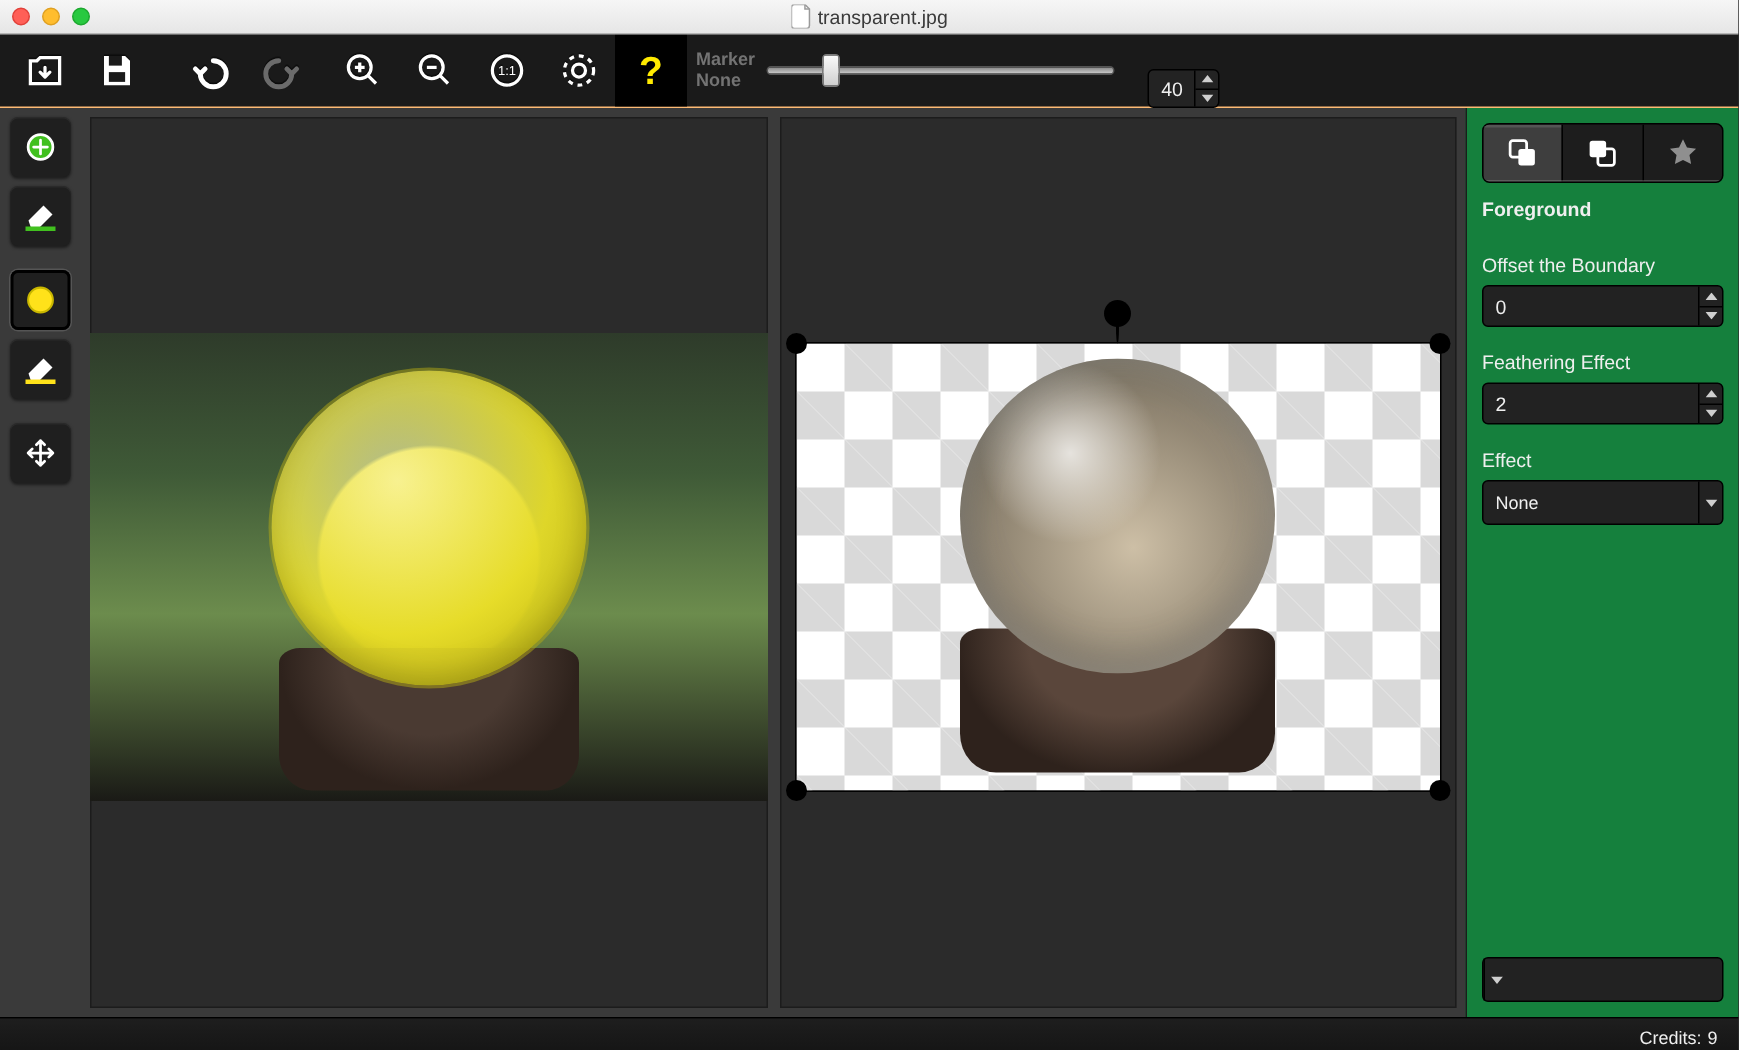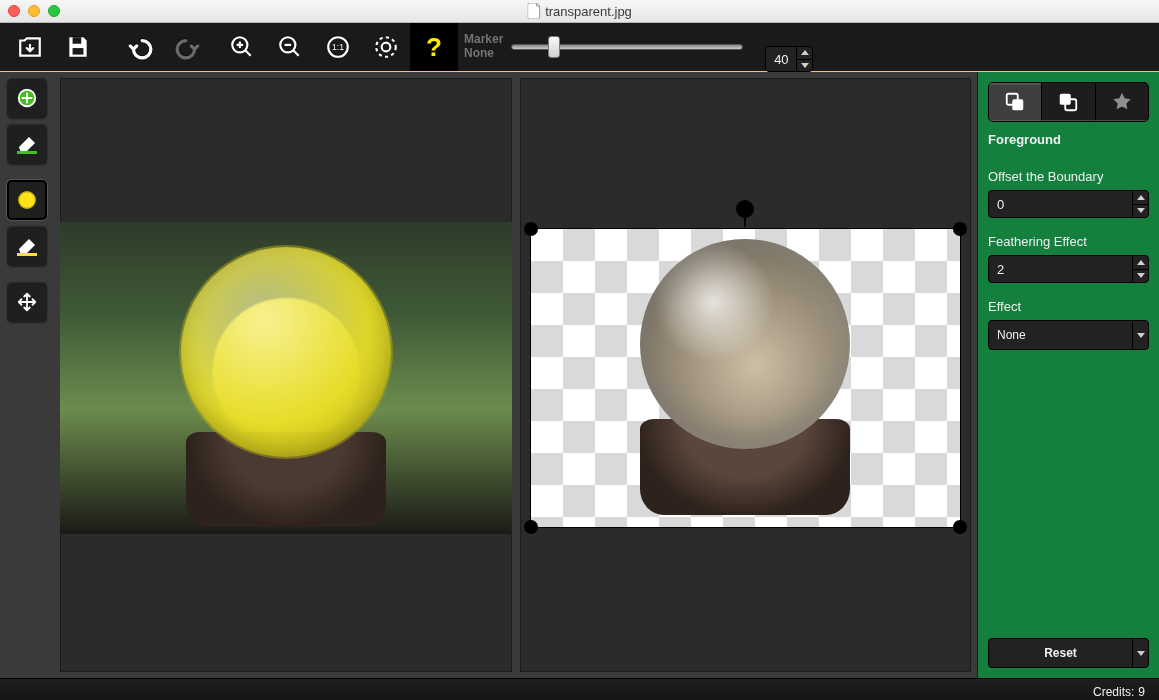--- a/index.html
+++ b/index.html
@@ -368,21 +368,20 @@
       <div class="drop">
           <svg width="8" height="5">
             <path d="M0 0L4 5 8 0z" fill="#cfcfcf"></path>
           </svg>
         </div>
     </div>
 
     <div class="sidebar-spacer"></div>
 
     <div class="resetbox">
-      <div class="lbl">Reset</div>
       <div class="drop">
           <svg width="8" height="5">
             <path d="M0 0L4 5 8 0z" fill="#cfcfcf"></path>
           </svg>
         </div>
     </div>
   </div>
 </div>
 
 <div class="statusbar">

